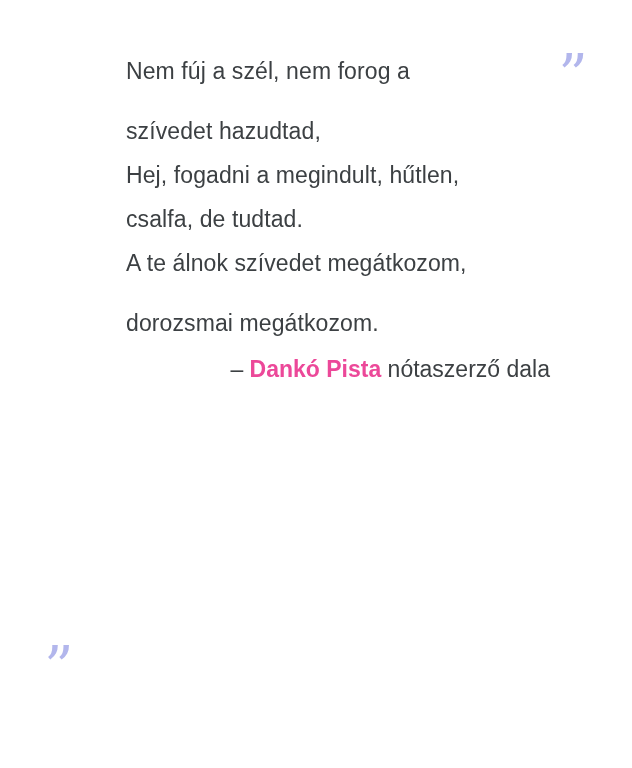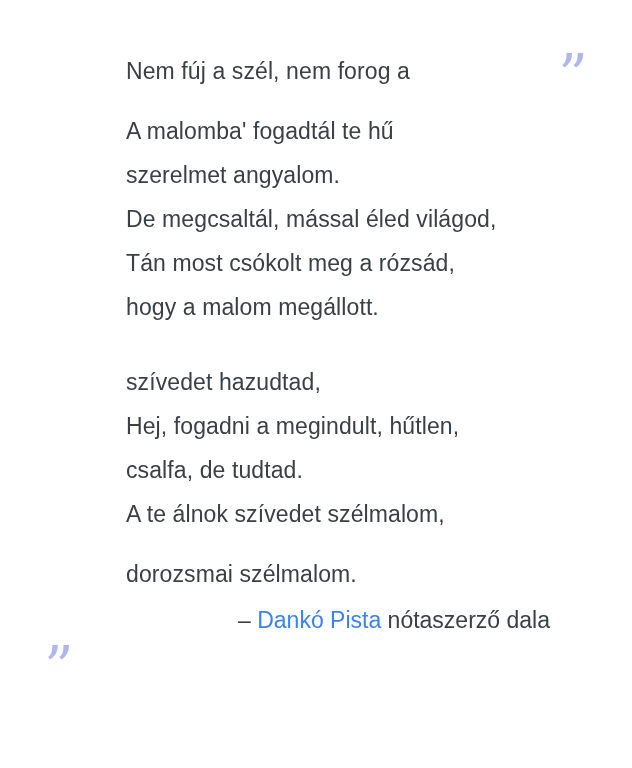--- a/index.html
+++ b/index.html
@@ -42,23 +42,24 @@
   .s3 { margin-bottom: 12px; }
   .s4 { margin-bottom: 2px; }
   .attribution {
     line-height: 44px;
     font-size: 23px;
     text-align: right;
     color: #3c4043;
     white-space: nowrap;
   }
   .author-link {
-    color: #3b82f6;
+    color: #ec4899;
     text-decoration: none;
     cursor: pointer;
+    font-weight: bold;
   }
   .qmark {
     position: absolute;
     font-family: "DejaVu Serif", serif;
     font-size: 58px;
     line-height: 1;
     color: #b2b6ec;
     user-select: none;
   }
   .qmark-top {
@@ -76,37 +77,30 @@
 <div class="page">
 
   <span class="qmark qmark-top">”</span>
 
   <div class="poem">
 
     <p class="stanza s1">
       <span class="line">Nem fúj a szél, nem forog a</span>
     </p>
 
-    <p class="stanza s2">
-      <span class="line">A malomba' fogadtál te hű</span>
-      <span class="line">szerelmet angyalom.</span>
-      <span class="line">De megcsaltál, mással éled világod,</span>
-      <span class="line">Tán most csókolt meg a rózsád,</span>
-      <span class="line">hogy a malom megállott.</span>
-    </p>
 
     <p class="stanza s3">
       <span class="line">szívedet hazudtad,</span>
       <span class="line">Hej, fogadni a megindult, hűtlen,</span>
       <span class="line">csalfa, de tudtad.</span>
-      <span class="line">A te álnok szívedet szélmalom,</span>
+      <span class="line">A te álnok szívedet megátkozom,</span>
     </p>
 
     <p class="stanza s4">
-      <span class="line">dorozsmai szélmalom.</span>
+      <span class="line">dorozsmai megátkozom.</span>
     </p>
 
     <div class="attribution">
       <span>–</span>
       <a class="author-link">Dankó Pista</a>
       <span>nótaszerző dala</span>
     </div>
 
   </div>
 

